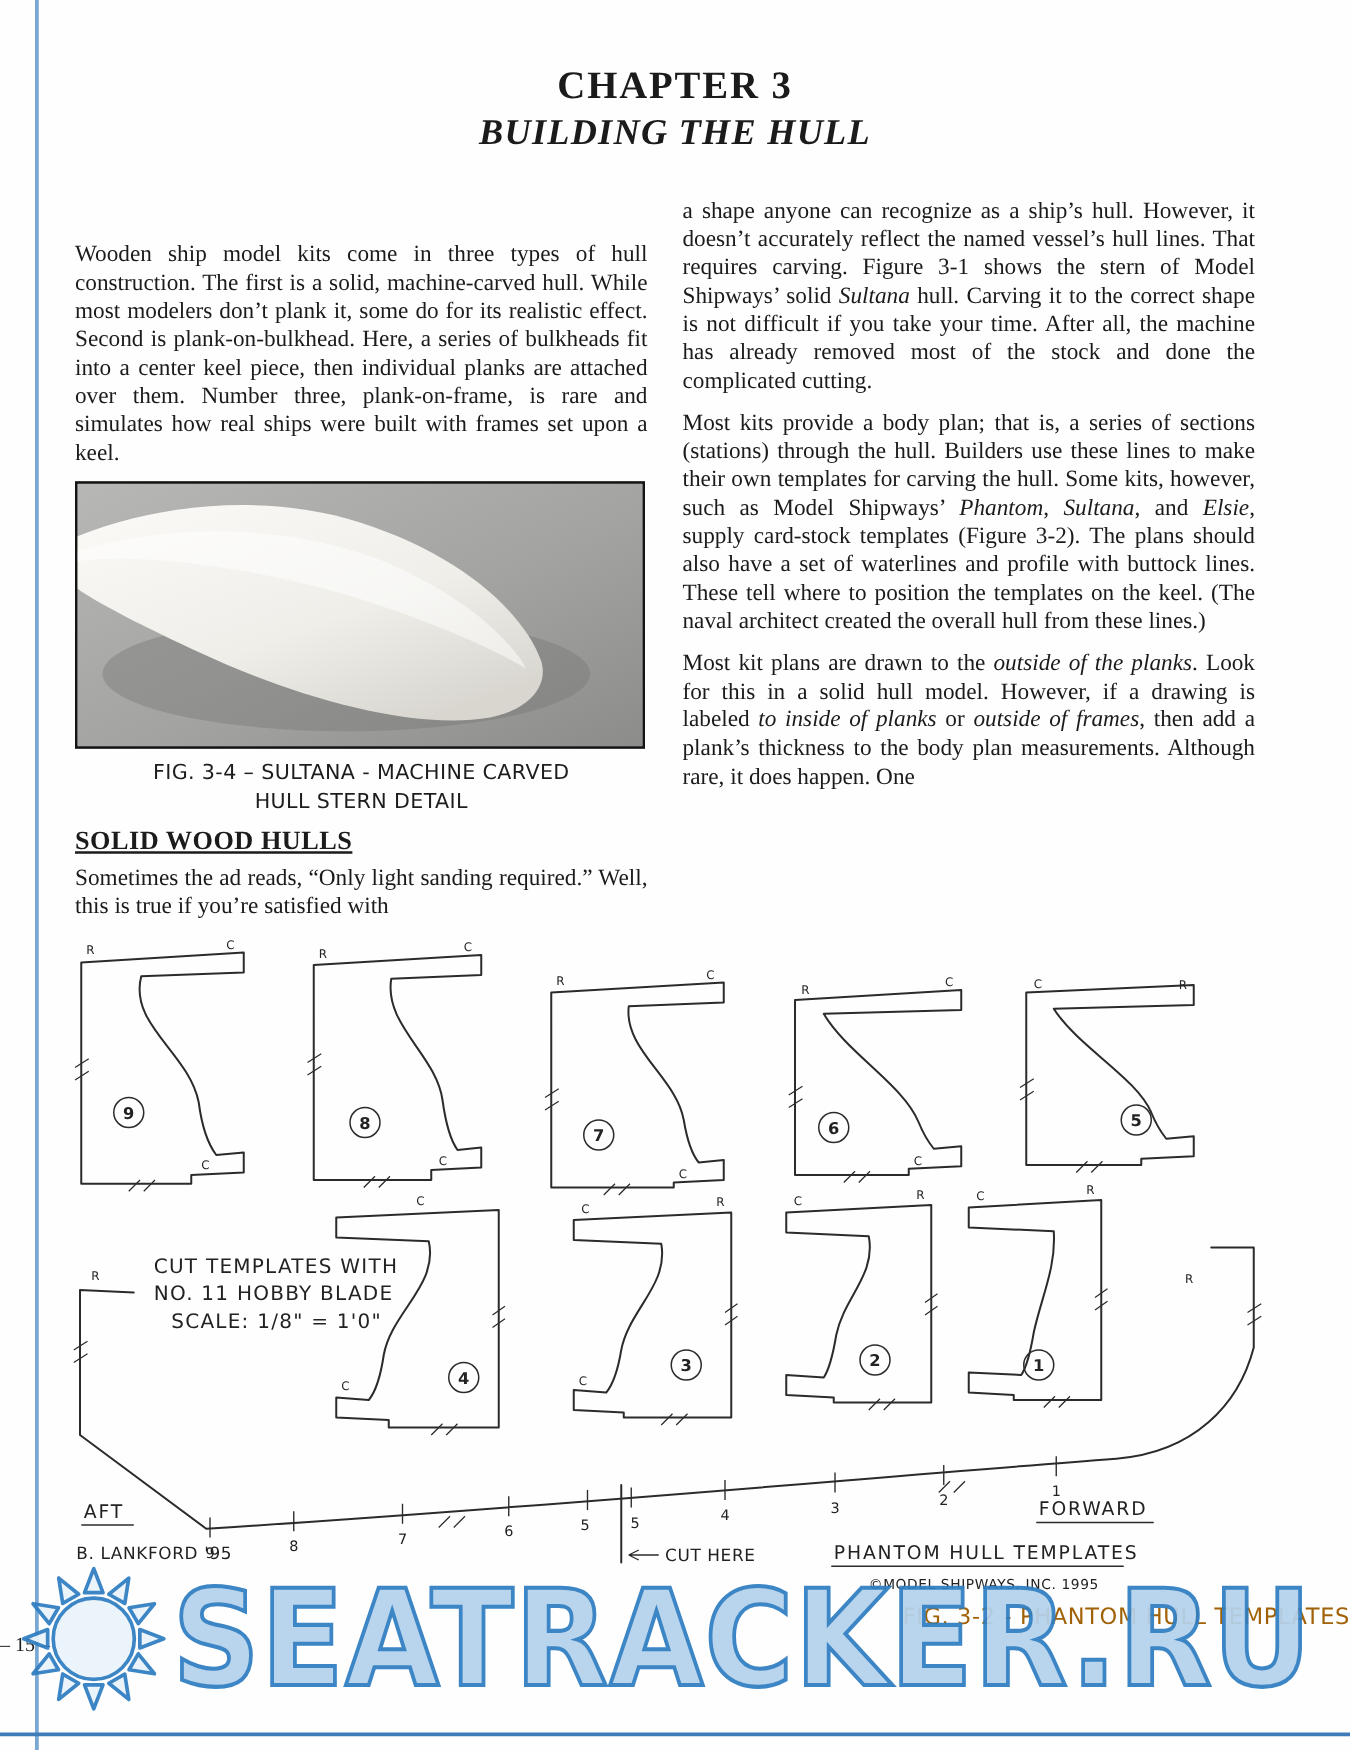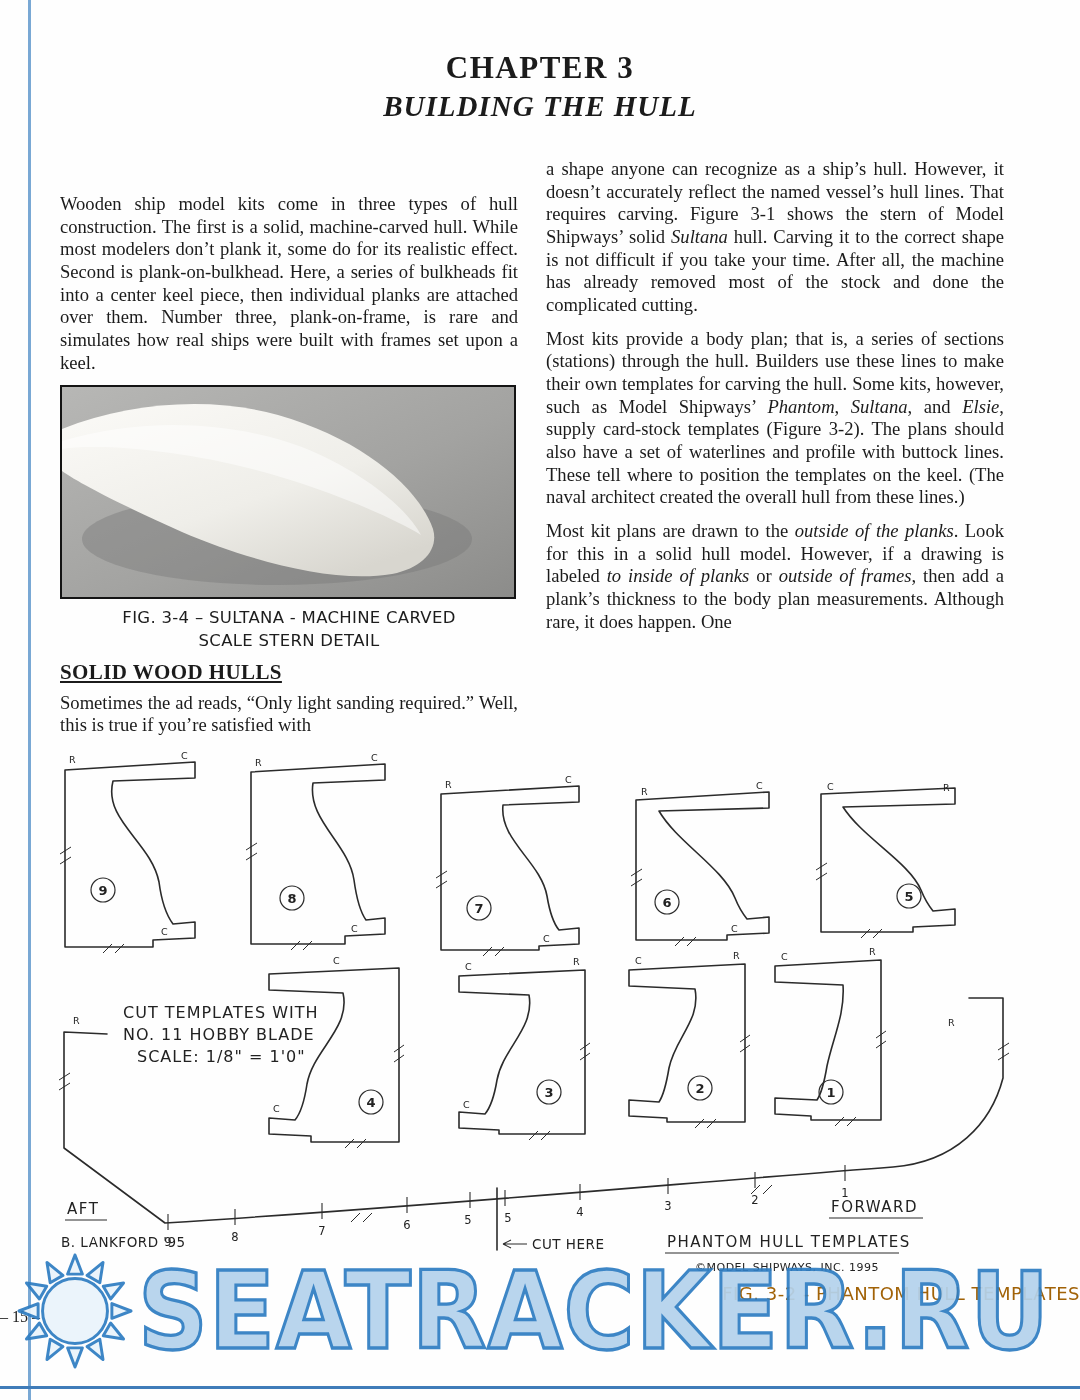--- a/index.html
+++ b/index.html
@@ -99,21 +99,21 @@
             </linearGradient>
           </defs>
           <rect width="452" height="210" fill="url(#pbg)"></rect>
           <ellipse cx="215" cy="152" rx="195" ry="46" fill="#787876" opacity="0.42"></ellipse>
           <path fill="url(#hullg)" d="M0,42 C70,14 152,10 216,28 C300,52 356,100 371,142 C377,162 361,181 330,187 C270,197 186,173 120,145 C70,123 18,97 0,84 Z"></path>
           <path fill="#ffffff" opacity="0.5" d="M0,54 C80,30 170,34 240,60 C300,84 344,120 359,148 C330,130 260,100 190,82 C120,64 40,56 0,62 Z"></path>
         </svg>
       </div>
       <div class="fig-caption">
         <div>FIG. 3-4 – SULTANA - MACHINE CARVED</div>
-        <div>SCALE STERN DETAIL</div>
+        <div>HULL STERN DETAIL</div>
       </div>
     </div>
 
     <div class="subhead">SOLID WOOD HULLS</div>
     <p>Sometimes the ad reads, “Only light sanding required.” Well, this is true if you’re satisfied with</p>
   </div>
 
   <div class="col" id="col-right">
     <p><span>a shape anyone can recognize as a ship’s hull. However, it doesn’t accurately reflect the named vessel’s hull lines. That requires carving. Figure 3-1 shows the stern of Model Shipways’ solid </span><i>Sultana</i><span> hull. Carving it to the correct shape is not difficult if you take your time. After all, the machine has already removed most of the stock and done the complicated cutting.</span></p>
     <p><span>Most kits provide a body plan; that is, a series of sections (stations) through the hull. Builders use these lines to make their own templates for carving the hull. Some kits, however, such as Model Shipways’ </span><i>Phantom</i><span>, </span><i>Sultana</i><span>, and </span><i>Elsie</i><span>, supply card-stock templates (Figure 3-2). The plans should also have a set of waterlines and profile with buttock lines. These tell where to position the templates on the keel. (The naval architect created the overall hull from these lines.)</span></p>

